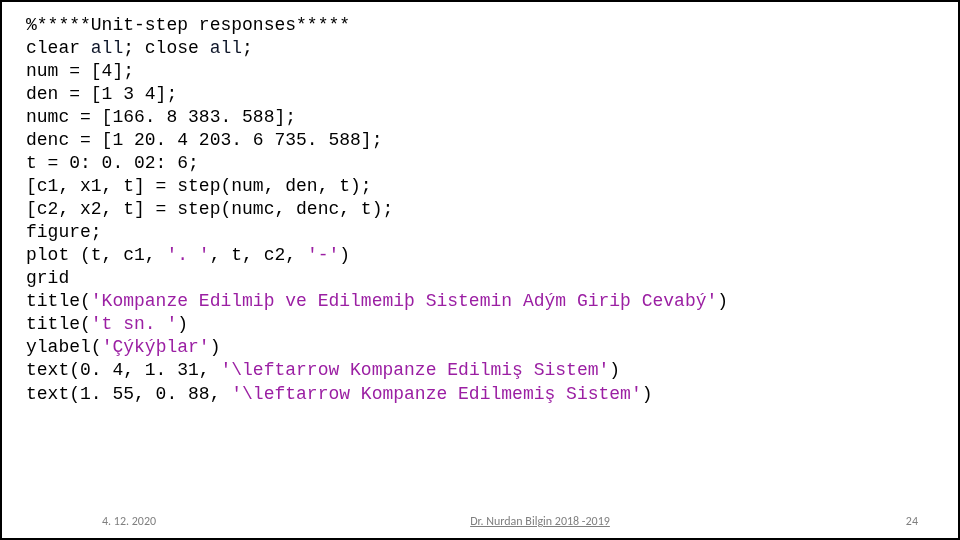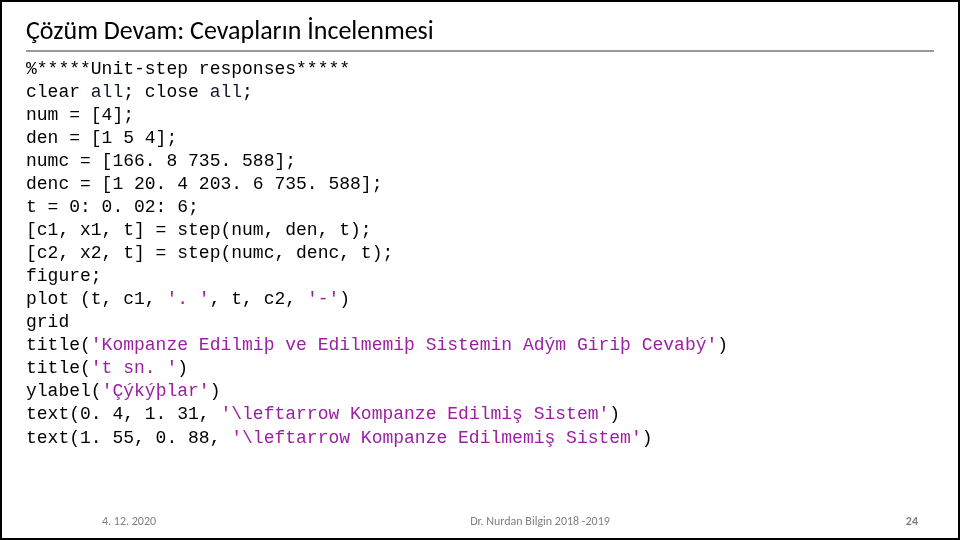--- a/index.html
+++ b/index.html
@@ -41,36 +41,35 @@
     right: 0;
     bottom: 10px;
     display: flex;
     justify-content: space-between;
     align-items: center;
     padding: 0 40px 0 100px;
     font-size: 12px;
     color: #7f7f7f;
     gap: 32px;
   }
-  .footer .center { text-align: center; flex: 1; }
+  .footer .center { text-align: center; flex: 1; text-decoration: underline; }
   .footer .left { width: 120px; text-align: left; }
-  .footer .right { width: 60px; text-align: right; font-weight: bold; }
+  .footer .right { width: 60px; text-align: right; }
 </style>
 </head>
 <body>
 
 <div class="slide">
 
-  <h1 class="title">Çözüm Devam: Cevapların İncelenmesi</h1>
 
   <div class="code"><span>%*****Unit-step responses*****</span>
 <span>clear </span><span class="pur">all</span><span>; close </span><span class="pur">all</span><span>;</span>
 <span>num = [4];</span>
-<span>den = [1 5 4];</span>
-<span>numc = [166. 8 735. 588];</span>
+<span>den = [1 3 4];</span>
+<span>numc = [166. 8 383. 588];</span>
 <span>denc = [1 20. 4 203. 6 735. 588];</span>
 <span>t = 0: 0. 02: 6;</span>
 <span>[c1, x1, t] = step(num, den, t);</span>
 <span>[c2, x2, t] = step(numc, denc, t);</span>
 <span>figure;</span>
 <span>plot (t, c1, </span><span class="str">'. '</span><span>, t, c2, </span><span class="str">'-'</span><span>)</span>
 <span>grid</span>
 <span>title(</span><span class="str">'Kompanze Edilmiþ ve Edilmemiþ Sistemin Adým Giriþ Cevabý'</span><span>)</span>
 <span>title(</span><span class="str">'t sn. '</span><span>)</span>
 <span>ylabel(</span><span class="str">'Çýkýþlar'</span><span>)</span>

